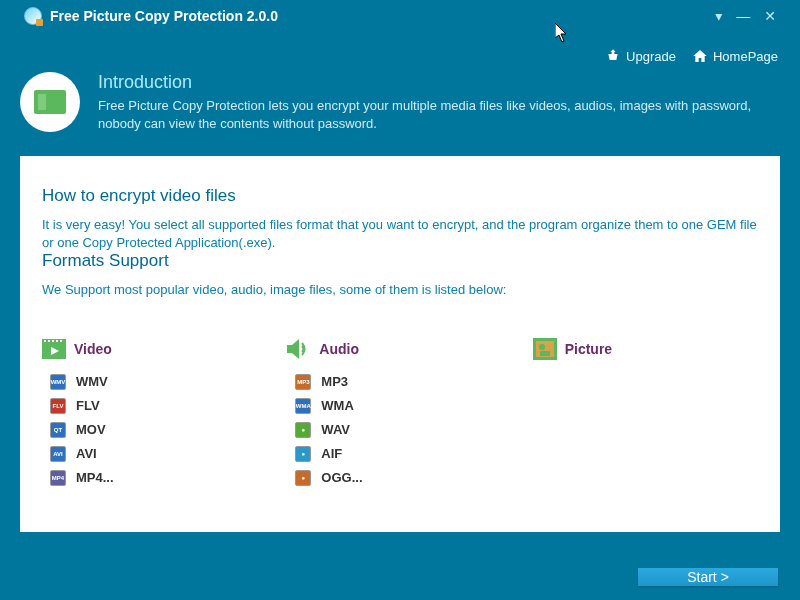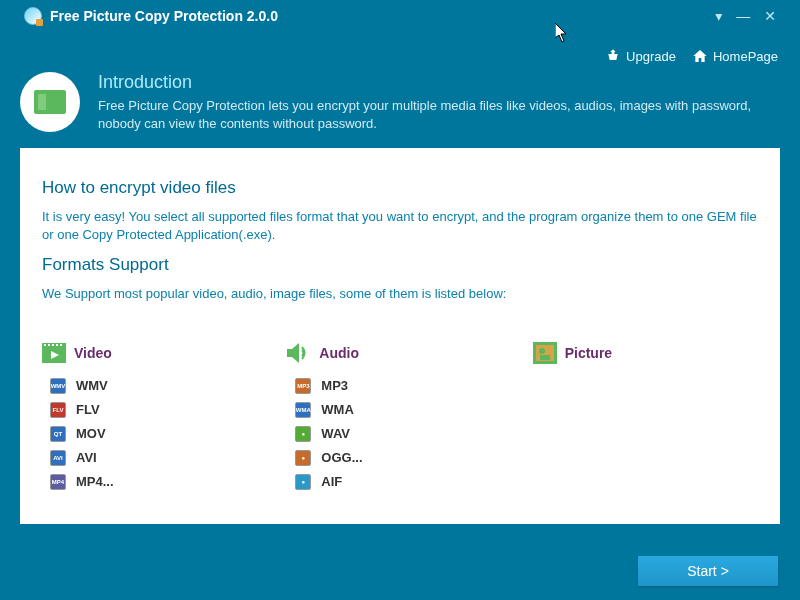--- a/index.html
+++ b/index.html
@@ -6,39 +6,39 @@
   body { width: 800px; height: 600px; background: #00769d; font-family: "Segoe UI", Tahoma, sans-serif; overflow: hidden; position: relative; }
   .titlebar { height: 32px; display: flex; align-items: center; padding: 0 24px; }
   .titlebar .app-icon { width: 18px; height: 18px; border-radius: 50%; background: linear-gradient(135deg,#6dd5fa,#fff); border: 1px solid #78c0dc; position: relative; margin-right: 8px; }
   .titlebar .app-icon::after { content:''; position:absolute; right:-2px; bottom:-2px; width:7px; height:7px; background:#e2a03f; border-radius:1px; }
   .titlebar .title { color: #fff; font-size: 14px; font-weight: 600; }
   .winctl { margin-left: auto; display: flex; gap: 14px; color: #bfe8f5; }
   .winctl span { cursor: pointer; font-size: 14px; line-height: 14px; }
   .toolbar-top { display: flex; justify-content: flex-end; align-items: flex-end; gap: 16px; padding: 16px 22px 8px 12px; }
   .toolbar-top .tbtn { display: flex; align-items: center; gap: 5px; color: #e8f7fc; font-size: 13px; cursor: pointer; }
   .toolbar-top .tbtn svg { width: 16px; height: 16px; }
-  .intro-bar { display: flex; align-items: flex-start; padding: 0 30px 16px 20px; gap: 18px; }
+  .intro-bar { display: flex; align-items: flex-start; padding: 0 30px 24px 20px; gap: 18px; }
   .intro-icon { width: 60px; height: 60px; border-radius: 50%; background: #fff; display: flex; align-items: center; justify-content: center; flex-shrink: 0; }
   .intro-icon-inner { width: 32px; height: 24px; background: #5cb85c; border-radius: 2px; position: relative; }
   .intro-icon-inner::before { content:''; position:absolute; left:4px; top:4px; width:8px; height:16px; background:#7fcc7f; }
   .intro-text h2 { color: #aee9fb; font-weight: 400; font-size: 18px; margin-bottom: 4px; }
   .intro-text p { color: #cfeaf3; font-size: 13px; line-height: 1.35; }
   .panel { background: #fff; margin: 0 20px; height: 376px; padding: 30px 22px; overflow: hidden; }
   .panel h3 { color: #006a93; font-size: 17px; font-weight: 400; margin-bottom: 10px; }
-  .panel p.desc { color: #0b81ac; font-size: 13px; line-height: 1.35; margin-bottom: 12px; }
+  .panel p.desc { color: #0b81ac; font-size: 13px; line-height: 1.35; margin-bottom: 0; }
   .formats-row { display: flex; gap: 20px; }
   .col { flex: 1; }
   .cat-hdr { display: flex; align-items: center; gap: 8px; margin-bottom: 14px; margin-top: 21px; }
   .cat-hdr .label { color: #6b2c6b; font-size: 14px; font-weight: 600; }
   .cat-icon { width: 24px; height: 22px; display: flex; align-items: center; justify-content: center; }
   .fmt-list { padding-left: 8px; }
   .fmt-item { display: flex; align-items: center; gap: 10px; margin-bottom: 8px; }
   .fmt-item .ficon { width: 16px; height: 16px; border: 1px solid #999; border-radius: 2px; display: flex; align-items: center; justify-content: center; font-size: 6px; font-weight: bold; color: #fff; }
   .fmt-item .flabel { color: #333; font-size: 13px; font-weight: 600; }
-  .start-btn { position: absolute; right: 22px; bottom: 14px; width: 140px; height: 30px; background: linear-gradient(#29a9e0,#1e95c9); color: #fff; font-size: 14px; display: flex; align-items: center; justify-content: center; cursor: pointer; box-shadow: 0 1px 2px rgba(0,0,0,.2); }
+  .start-btn { position: absolute; right: 22px; bottom: 14px; width: 140px; height: 18px; background: linear-gradient(#29a9e0,#1e95c9); color: #fff; font-size: 14px; display: flex; align-items: center; justify-content: center; cursor: pointer; box-shadow: 0 1px 2px rgba(0,0,0,.2); }
   .cursor-fake { position: absolute; left: 555px; top: 23px; pointer-events: none; color:#fff; }
 </style>
 </head>
 <body>
 
 <div class="titlebar">
   <div class="app-icon"></div>
   <div class="title">Free Picture Copy Protection 2.0.0</div>
   <div class="winctl">
     <span>▾</span>
@@ -139,26 +139,26 @@
           </div>
           <div class="fmt-item">
             <div class="ficon" style="background: rgb(47, 111, 191);">WMA</div>
             <div class="flabel">WMA</div>
           </div>
           <div class="fmt-item">
             <div class="ficon" style="background: rgb(85, 170, 51);">●</div>
             <div class="flabel">WAV</div>
           </div>
           <div class="fmt-item">
+            <div class="ficon" style="background: rgb(42, 153, 199);">●</div>
+            <div class="flabel">AIF</div>
+          </div>
+          <div class="fmt-item">
             <div class="ficon" style="background: rgb(199, 107, 42);">●</div>
             <div class="flabel">OGG...</div>
-          </div>
-          <div class="fmt-item">
-            <div class="ficon" style="background: rgb(42, 153, 199);">●</div>
-            <div class="flabel">AIF</div>
           </div>
         </div>
     </div>
 
     <div class="col">
       <div class="cat-hdr">
         <div class="cat-icon">
           <svg width="24" height="22" viewBox="0 0 24 22">
               <rect x="0" y="0" width="24" height="22" fill="#5cb85c"></rect>
               <rect x="3" y="3" width="18" height="16" fill="#d6a24a"></rect>

